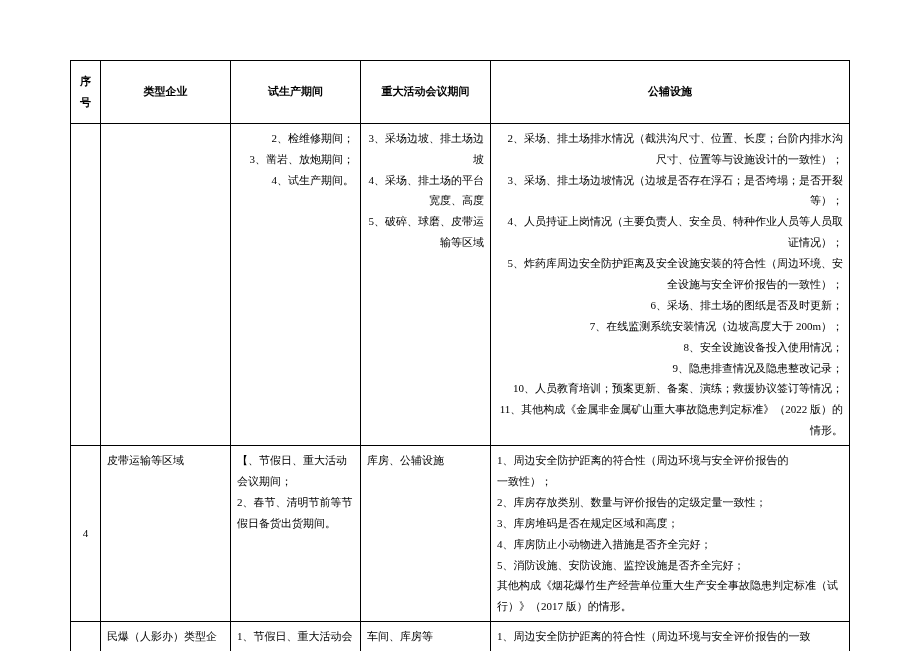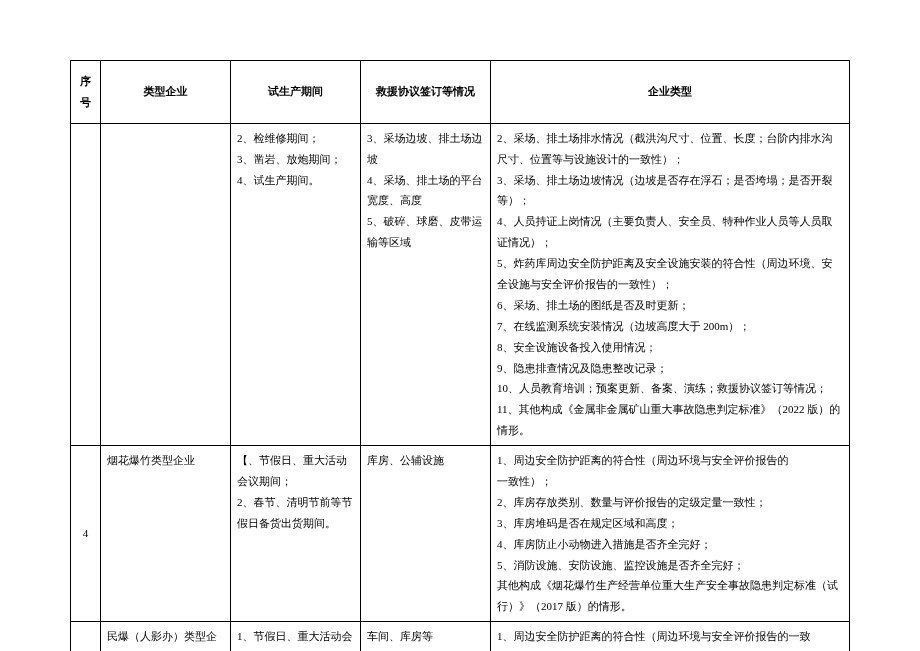--- a/index.html
+++ b/index.html
@@ -33,54 +33,54 @@
       padding: 10px 4px;
     }
     .col-seq { width: 30px; }
     .col-type { width: 130px; }
     .col-period { width: 130px; }
     .col-keynode { width: 130px; }
     .col-check { width: auto; }
     .center { text-align: center; }
     .left { text-align: left; }
     td.left { vertical-align: top; }
-    .row3-cells td { vertical-align: top; }
+    .row3-cells td { vertical-align: top; text-align: right; }
     .row3-cells td.center { vertical-align: middle; }
   </style>
 </head>
 <body>
 
 <table>
   <colgroup>
     <col class="col-seq">
     <col class="col-type">
     <col class="col-period">
     <col class="col-keynode">
     <col class="col-check">
   </colgroup>
   <thead>
     <tr>
       <th>序号</th>
       <th>类型企业</th>
       <th>试生产期间</th>
-      <th>救援协议签订等情况</th>
-      <th>企业类型</th>
+      <th>重大活动会议期间</th>
+      <th>公辅设施</th>
     </tr>
   </thead>
   <tbody>
     <tr class="row3-cells">
       <td class="center"></td>
       <td class="center"></td>
       <td class="left">2、检维修期间；<br>3、凿岩、放炮期间；<br>4、试生产期间。</td>
       <td class="left">3、采场边坡、排土场边坡<br>4、采场、排土场的平台宽度、高度<br>5、破碎、球磨、皮带运输等区域</td>
       <td class="left">2、采场、排土场排水情况（截洪沟尺寸、位置、长度；台阶内排水沟尺寸、位置等与设施设计的一致性）；<br>3、采场、排土场边坡情况（边坡是否存在浮石；是否垮塌；是否开裂等）；<br>4、人员持证上岗情况（主要负责人、安全员、特种作业人员等人员取证情况）；<br>5、炸药库周边安全防护距离及安全设施安装的符合性（周边环境、安全设施与安全评价报告的一致性）；<br>6、采场、排土场的图纸是否及时更新；<br>7、在线监测系统安装情况（边坡高度大于 200m）；<br>8、安全设施设备投入使用情况；<br>9、隐患排查情况及隐患整改记录；<br>10、人员教育培训；预案更新、备案、演练；救援协议签订等情况；11、其他构成《金属非金属矿山重大事故隐患判定标准》（2022 版）的情形。</td>
     </tr>
     <tr>
       <td class="center">4</td>
-      <td class="left">烟花爆竹类型企业</td>
+      <td class="left">皮带运输等区域</td>
       <td class="left">【、节假日、重大活动会议期间；<br>2、春节、清明节前等节假日备货出货期间。</td>
       <td class="left">库房、公辅设施</td>
       <td class="left">1、周边安全防护距离的符合性（周边环境与安全评价报告的<br>一致性）；<br>2、库房存放类别、数量与评价报告的定级定量一致性；<br>3、库房堆码是否在规定区域和高度；<br>4、库房防止小动物进入措施是否齐全完好；<br>5、消防设施、安防设施、监控设施是否齐全完好；<br>其他构成《烟花爆竹生产经营单位重大生产安全事故隐患判定标准（试行）》（2017 版）的情形。</td>
     </tr>
     <tr>
       <td class="center">5</td>
       <td class="left">民爆（人影办）类型企业</td>
       <td class="left">1、节假日、重大活动会议期间；<br>2、生产繁忙期。</td>
       <td class="left">车间、库房等</td>
       <td class="left">1、周边安全防护距离的符合性（周边环境与安全评价报告的一致性）；<br>2、定岗人数和岗位人员数量的一致性；<br>3、民爆物品账证相符、账物相符、流向可查可追溯的执行情况；</td>

